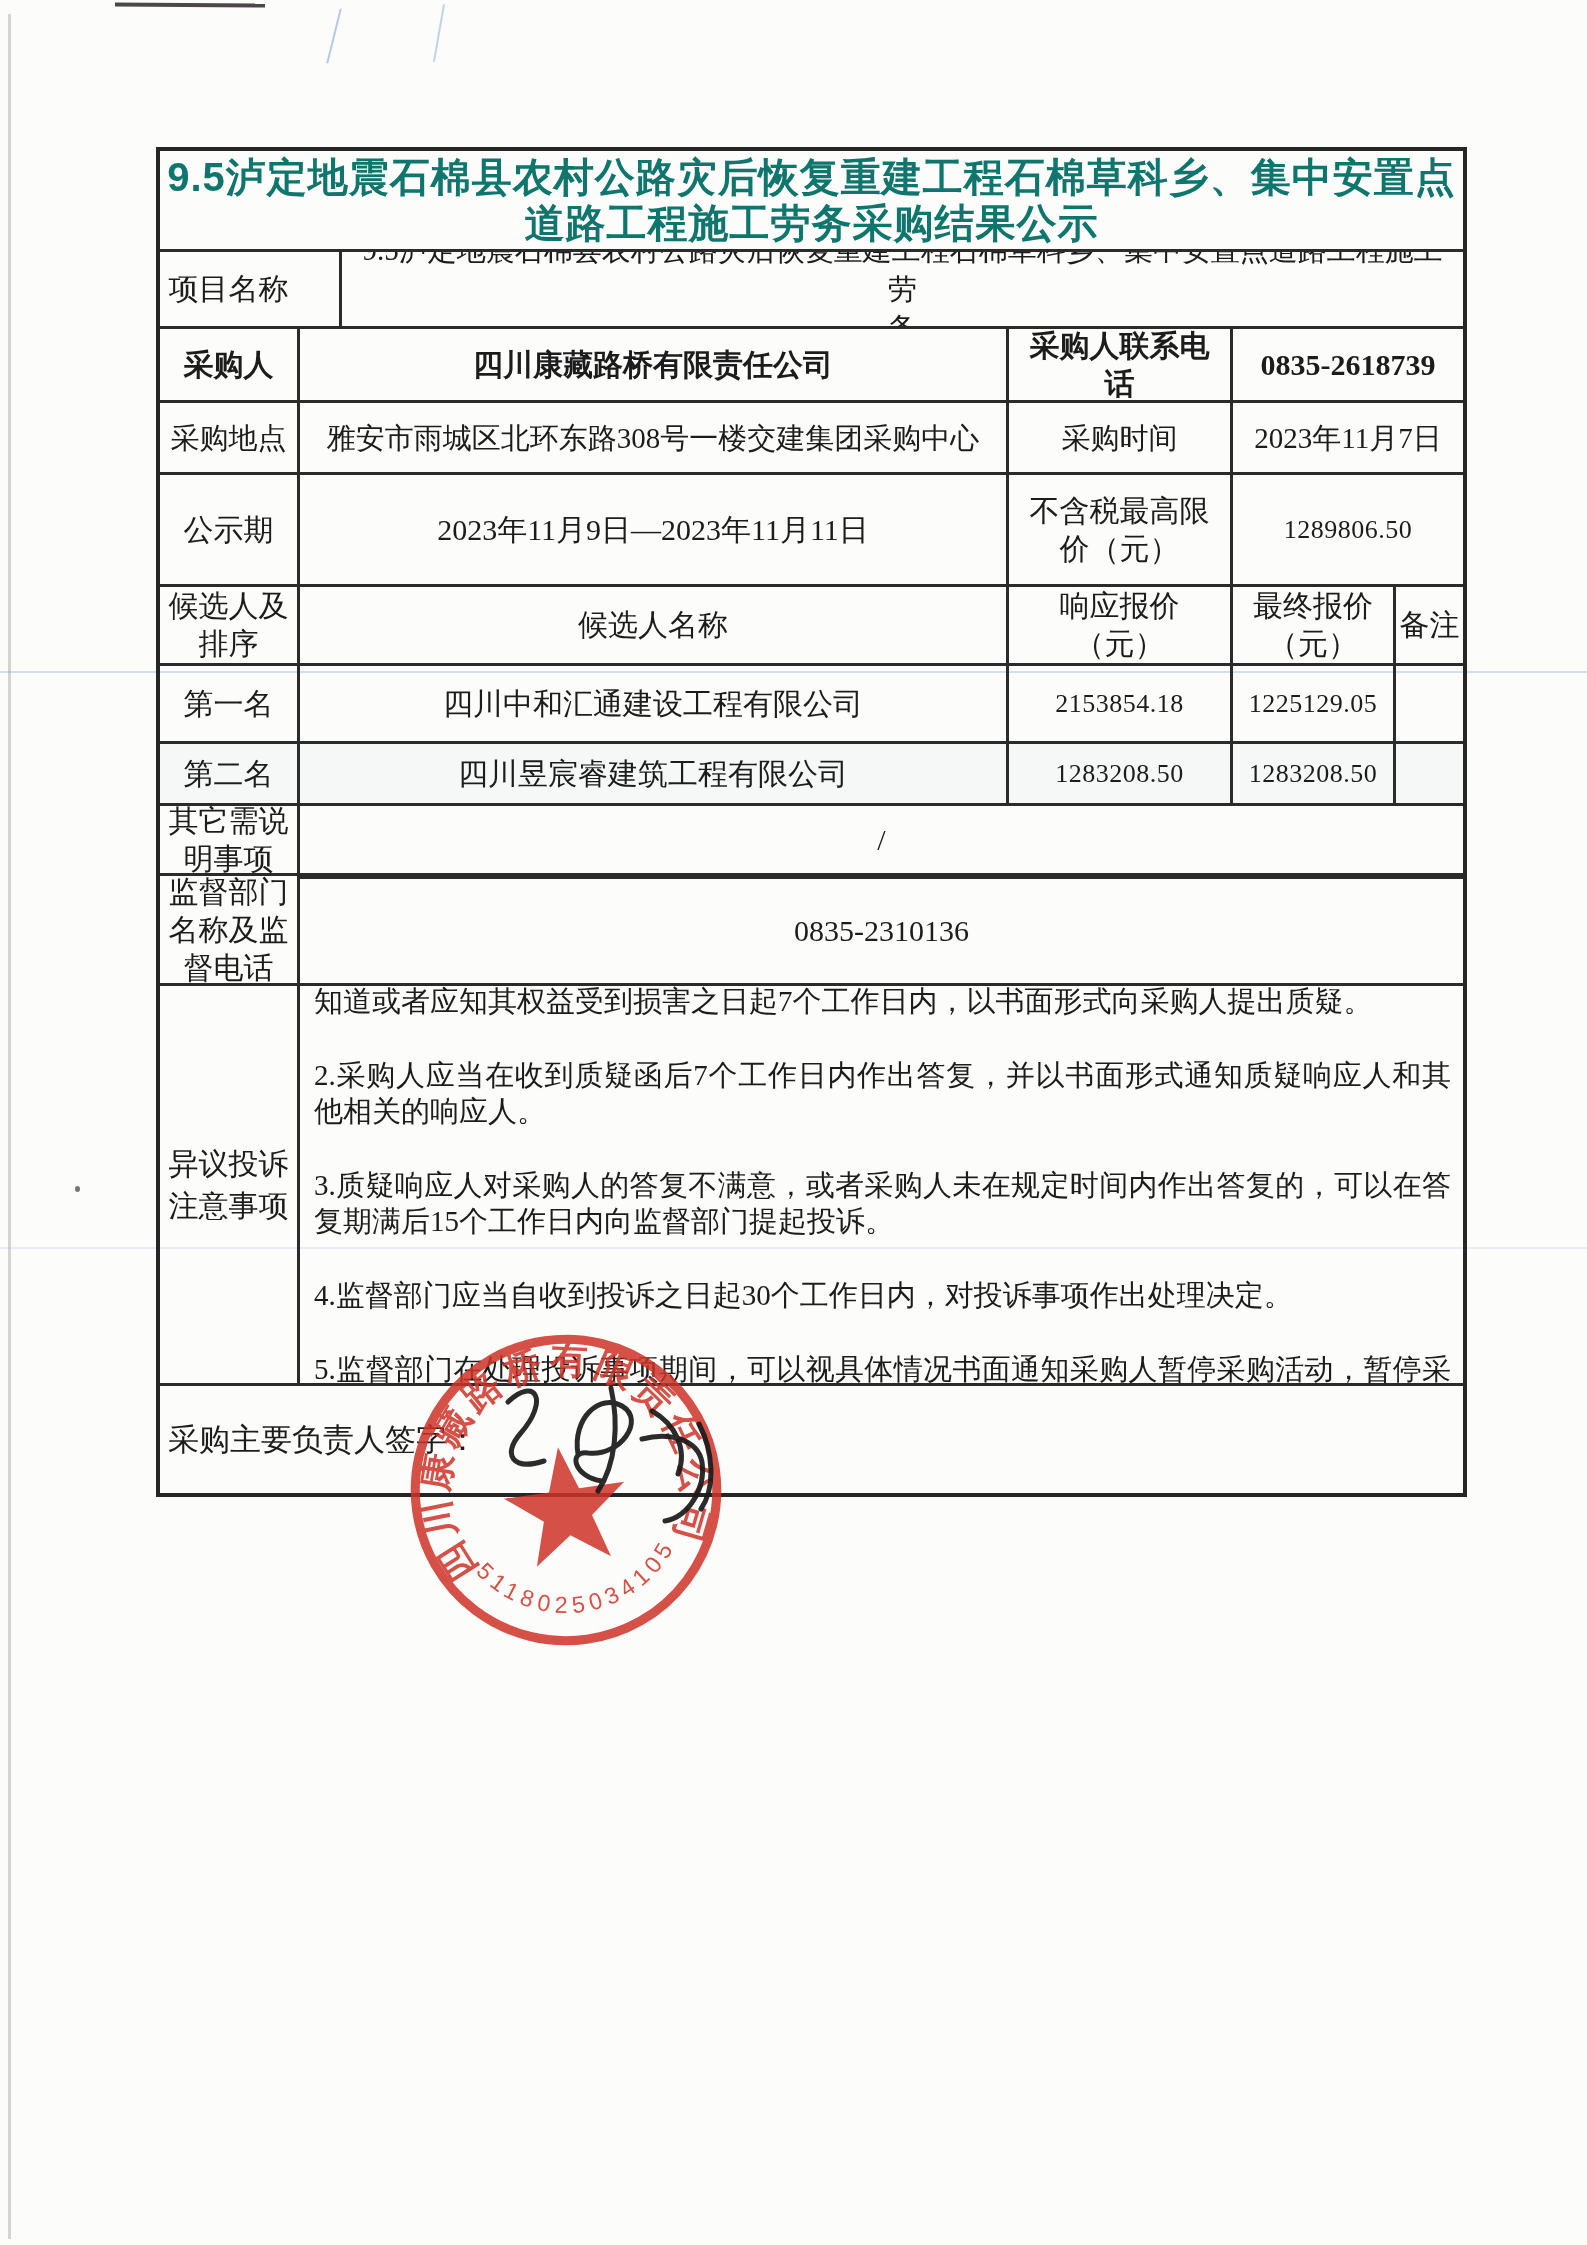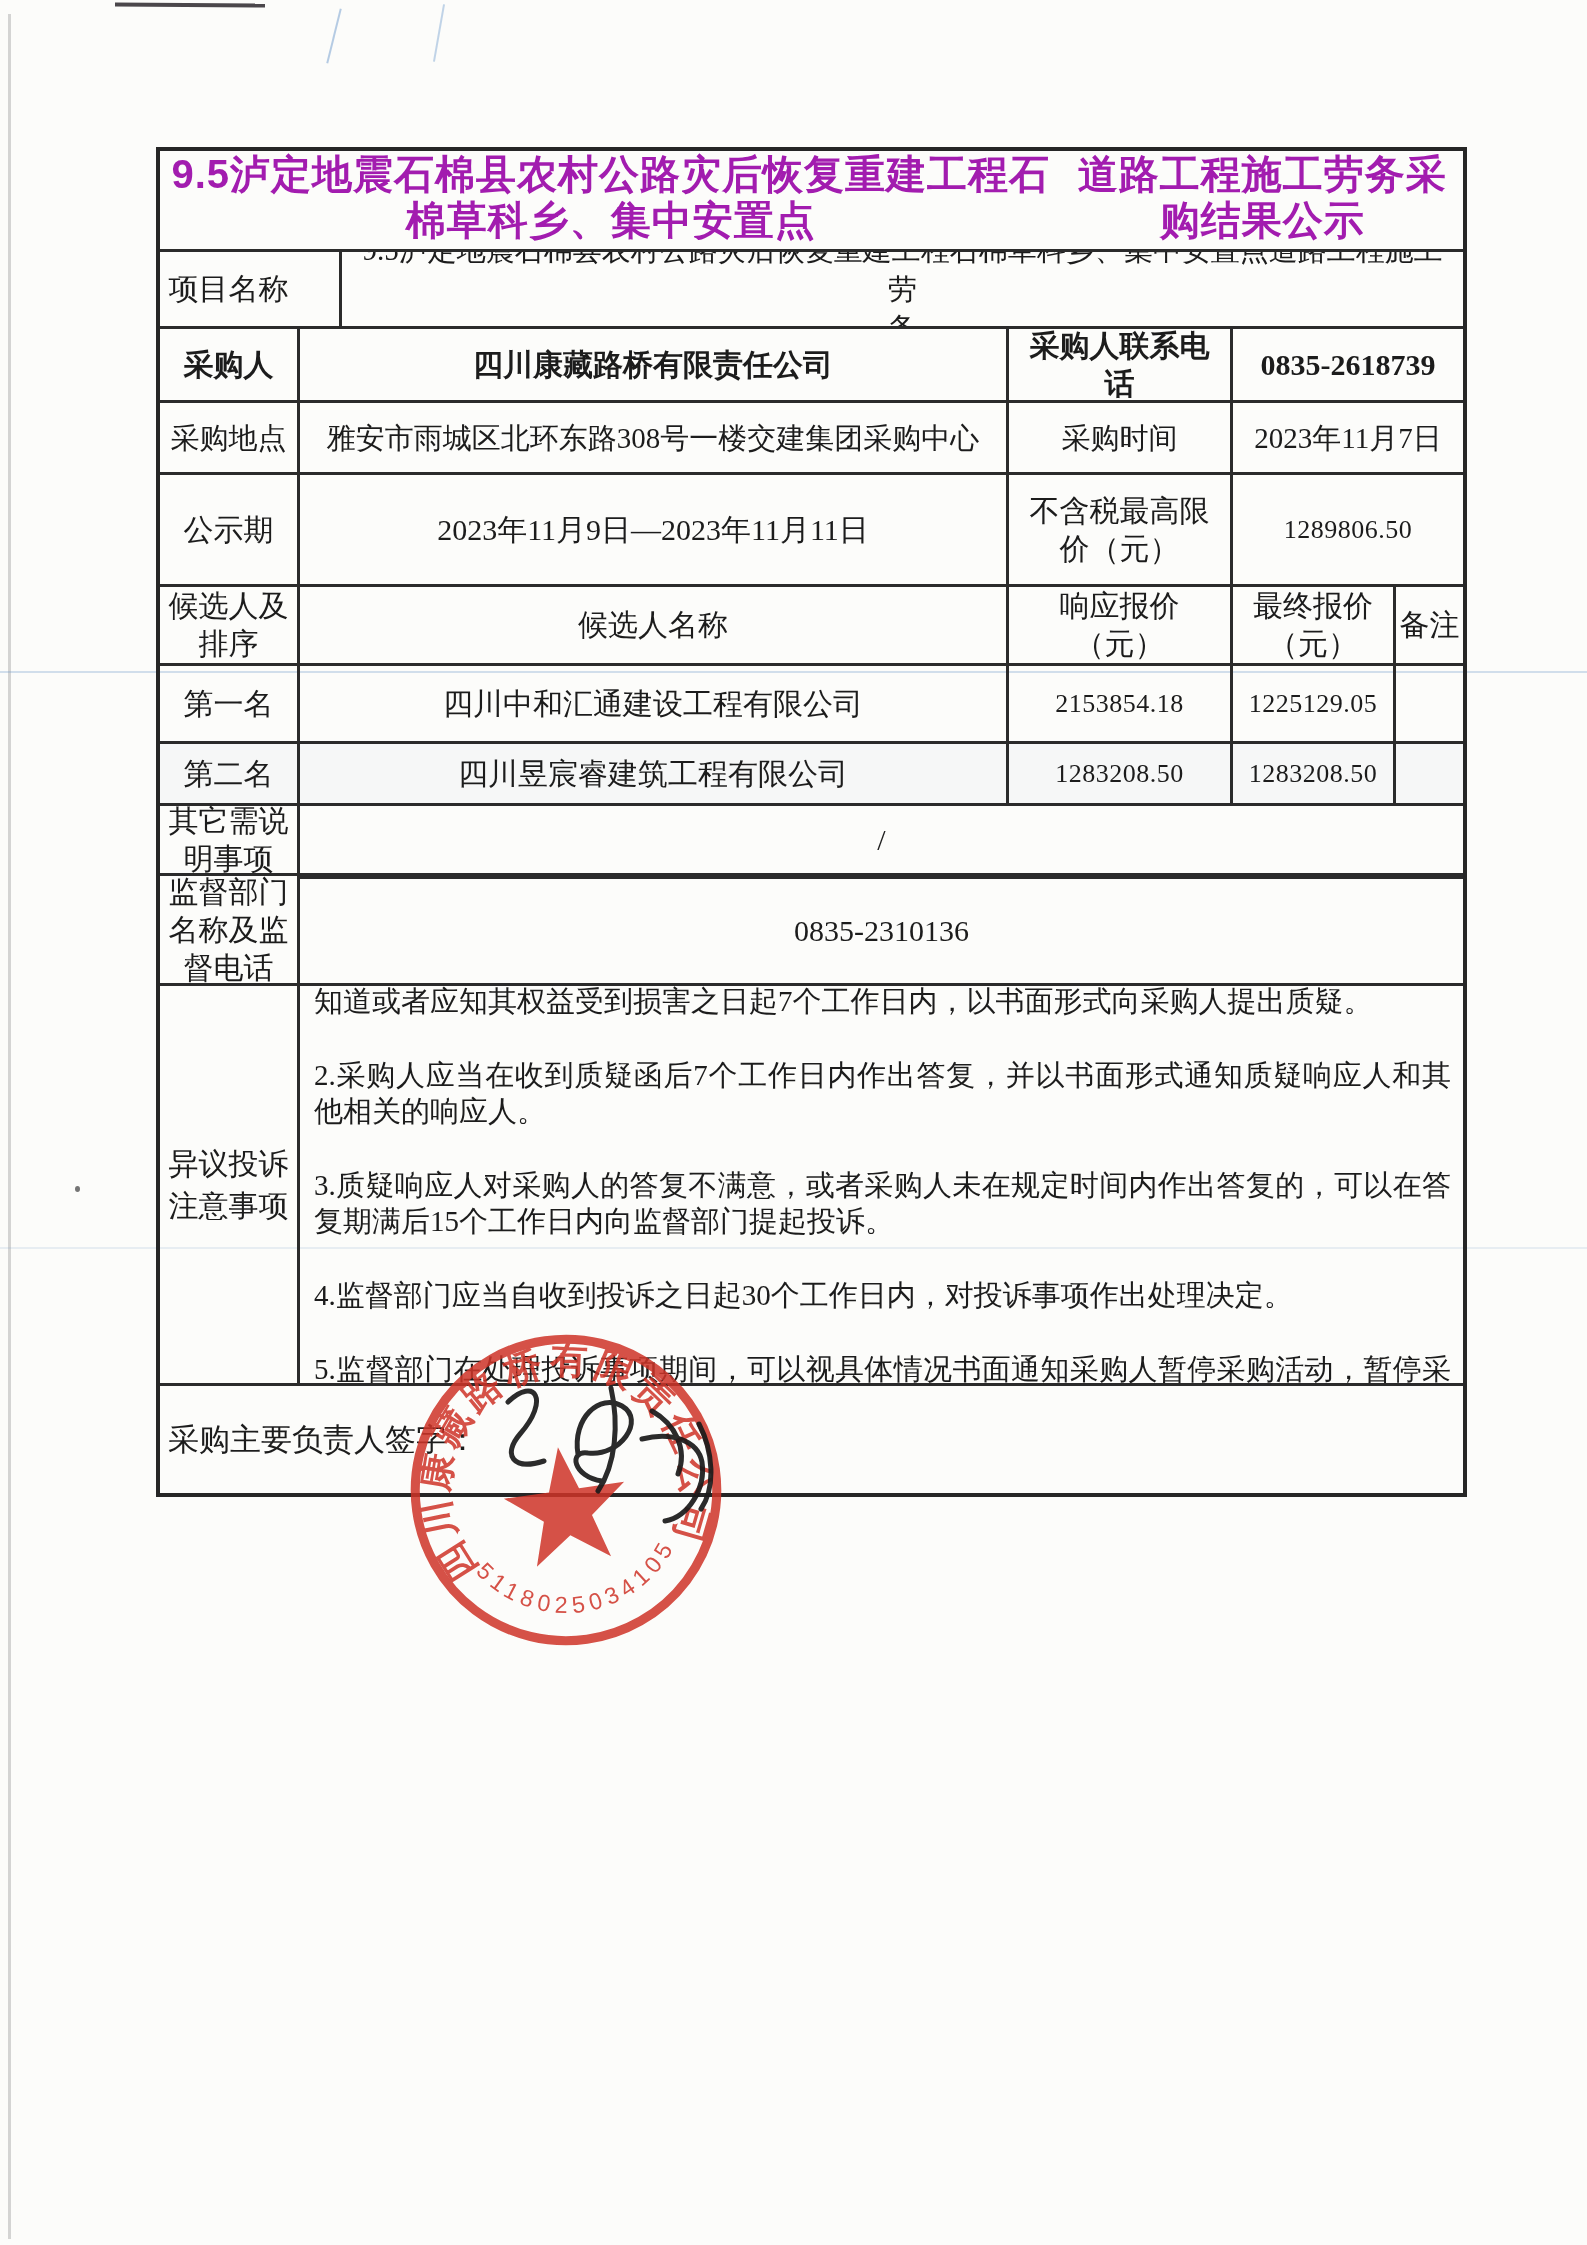--- a/index.html
+++ b/index.html
@@ -38,23 +38,23 @@
   }
   .cell.cfirst{border-left:none;}
   .w-label{width:137px;flex:none;}
   .w-main{width:709px;flex:none;}
   .w-sub{width:224px;flex:none;}
   .w-val{width:163px;flex:none;}
   .w-rem{flex:1;}
   .w-span4{flex:1;}
   .w-valrem{flex:1;}
 
-  .r-title{height:98px;flex-direction:row;justify-content:center;
+  .r-title{height:98px;flex-direction:column;justify-content:center;
     font-family:"Liberation Sans","DejaVu Sans",sans-serif;font-weight:700;
-    font-size:40px;line-height:46px;letter-spacing:1px;text-align:center;color:#a21caf;}
+    font-size:40px;line-height:46px;letter-spacing:1px;text-align:center;color:#0f766e;}
   .r-project{height:77px;}
   .r-project .proj-val{font-size:29px;line-height:39px;padding:0 6px;margin-left:42px;}
   .r-purchaser{height:74px;font-weight:bold;}
   .r-location{height:72px;}
   .r-location .cell{font-size:29px;}
   .r-publicity{height:112px;}
   .r-chead{height:79px;}
   .r-cand1{height:78px;}
   .r-cand2{height:62px;background:rgba(226,232,240,.25);}
   .price{font-size:26px;letter-spacing:.5px;}

